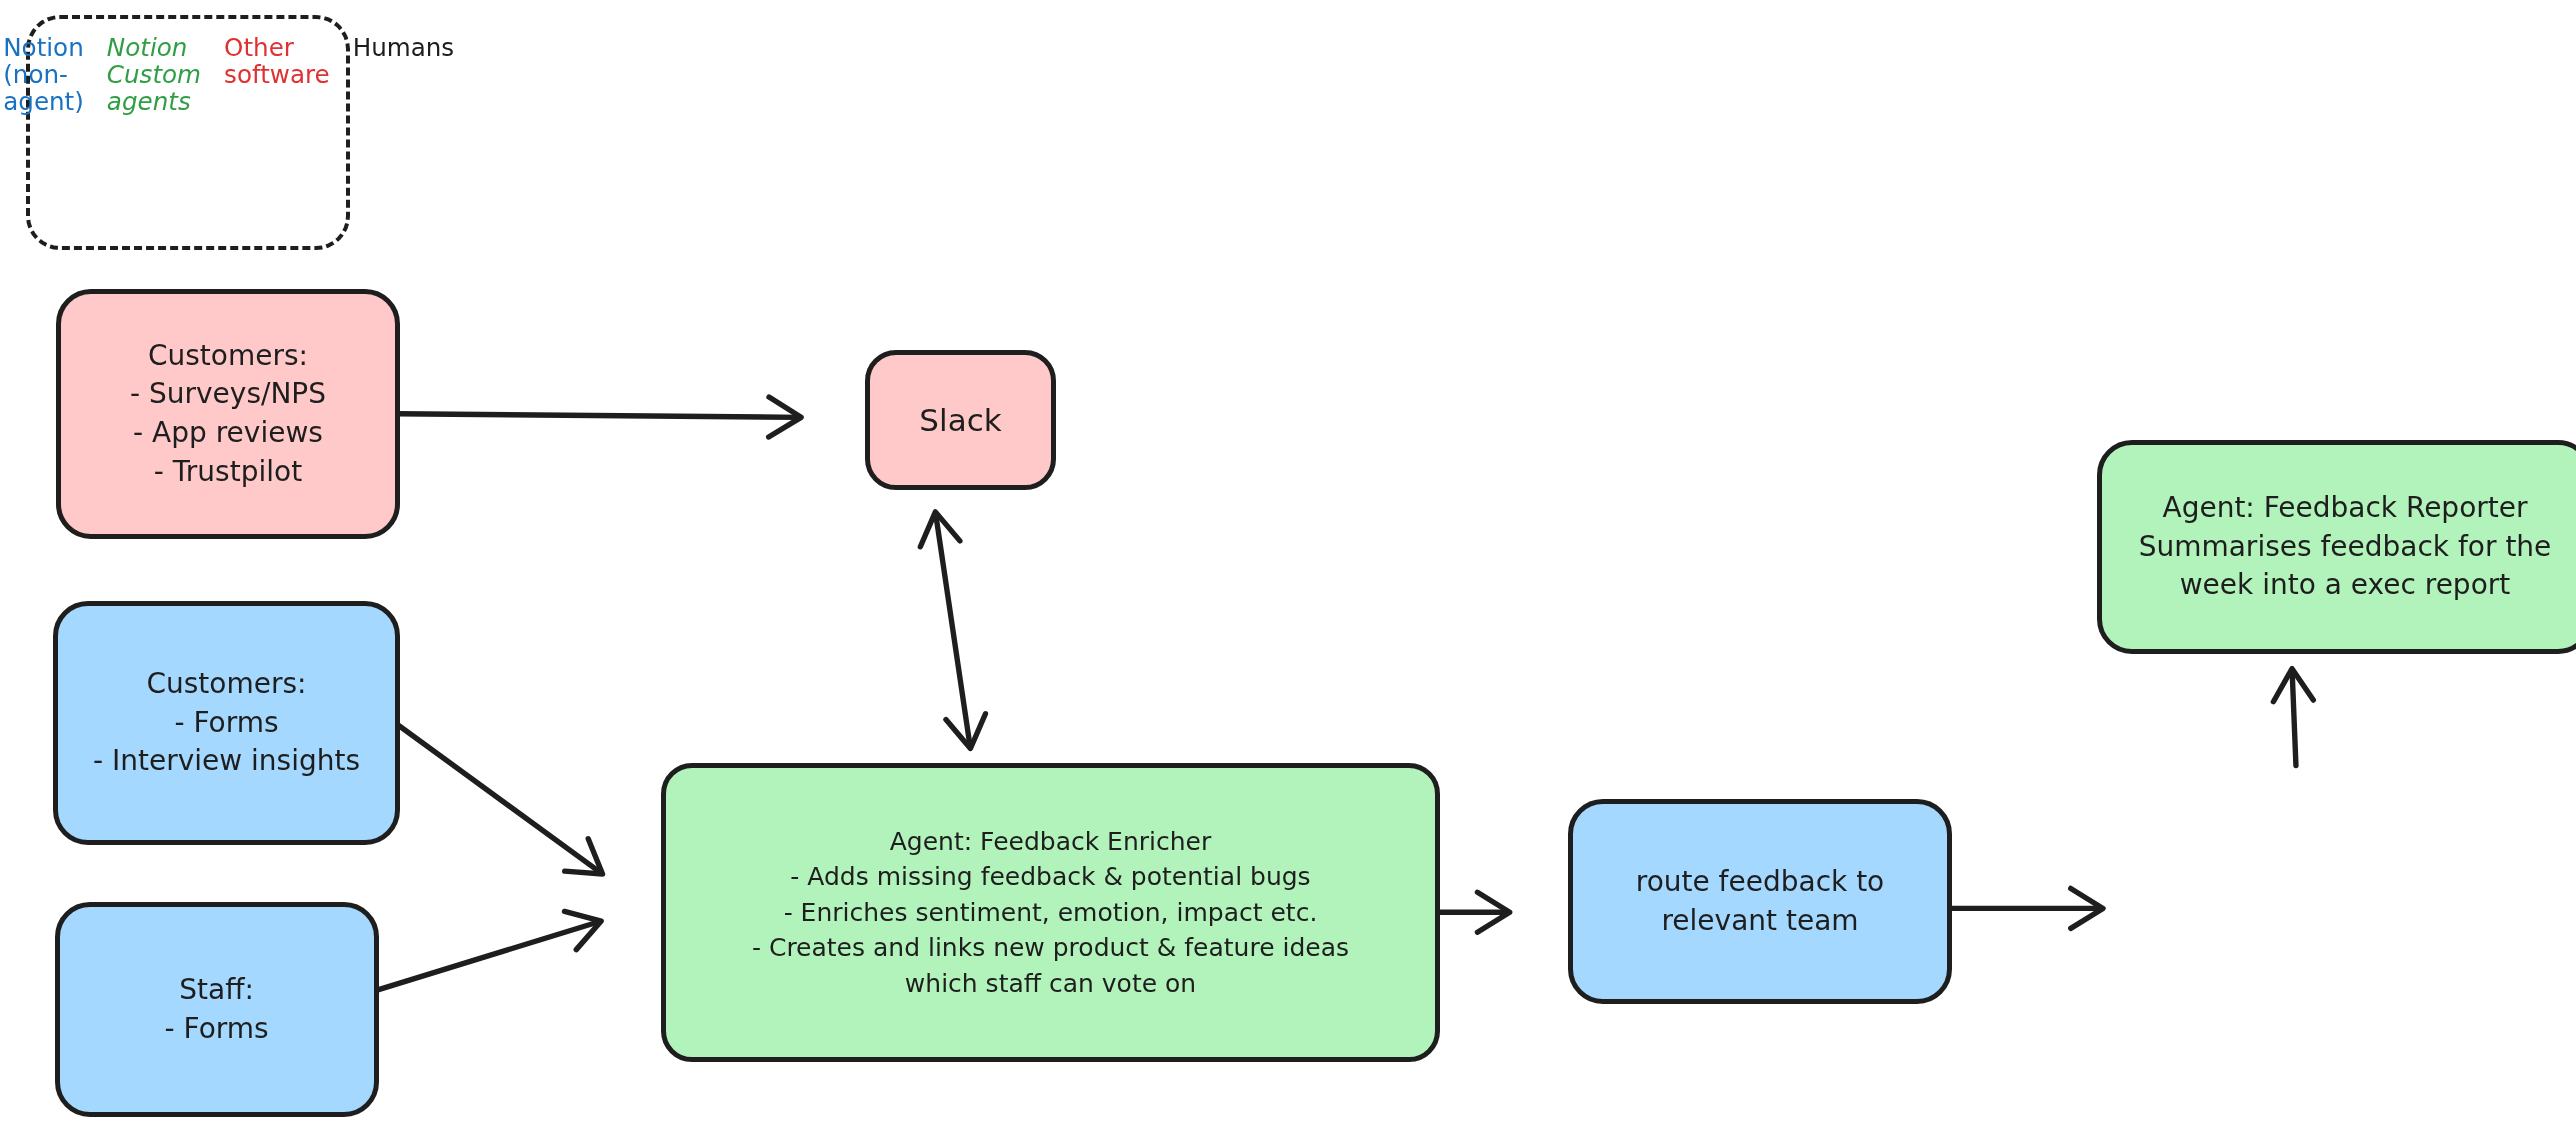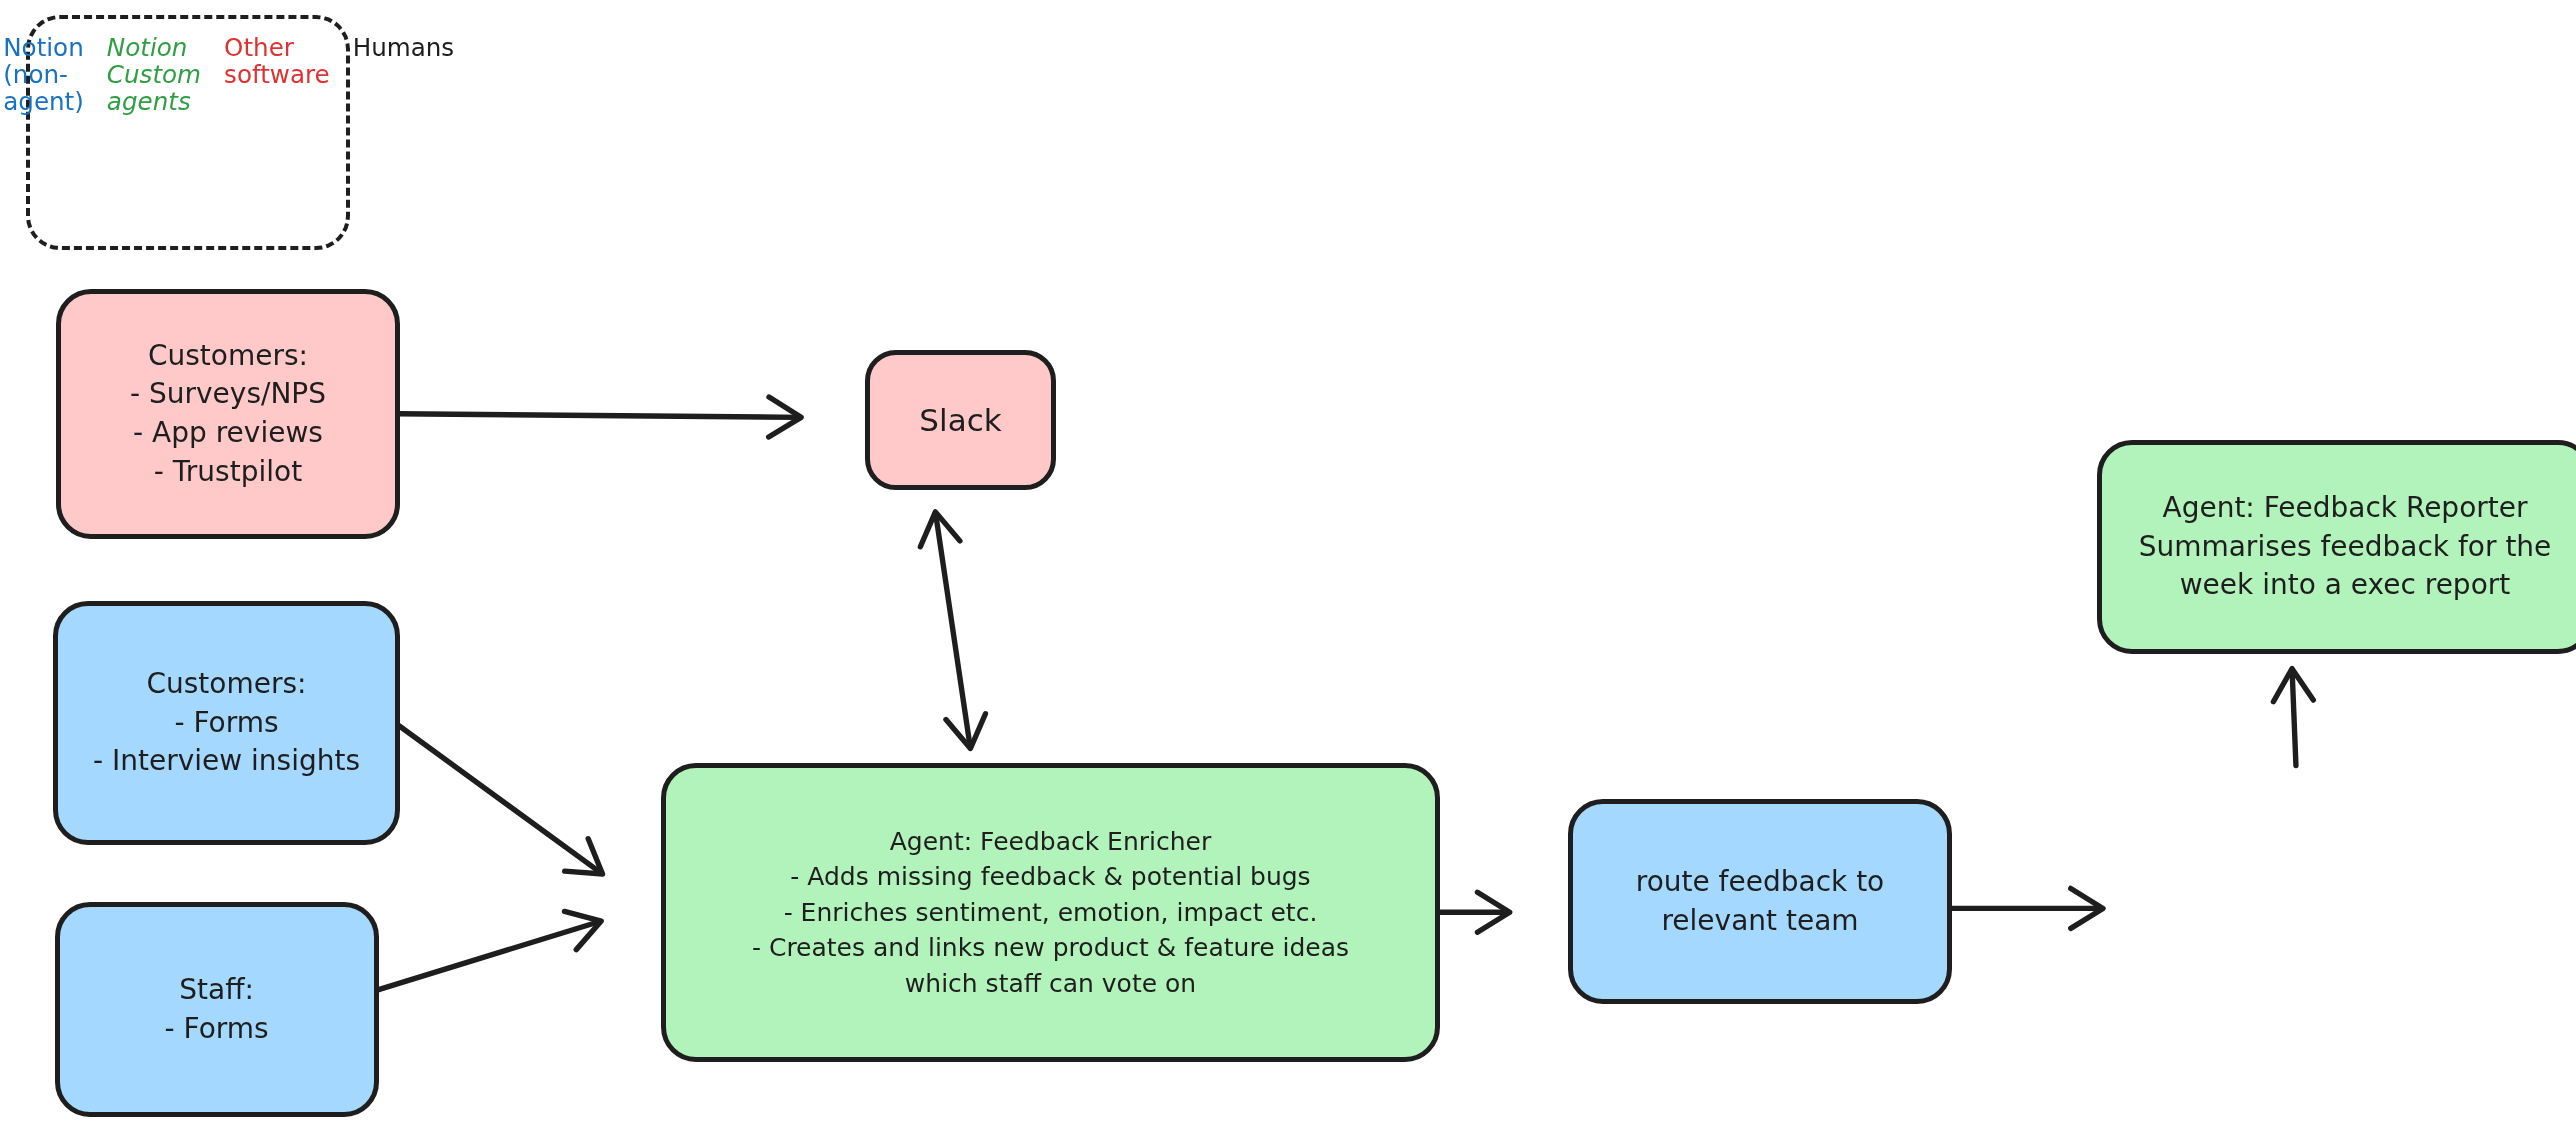--- a/index.html
+++ b/index.html
@@ -43,21 +43,21 @@
     text-align: center;
     font-size: 28px;
     line-height: 1.38;
     padding: 7.7px 12.3px;
     margin-left: 40px;
   }
   .node.fill-pink  { background: var(--pink); }
   .node.fill-blue  { background: var(--blue); }
   .node.fill-green { background: var(--green); }
   .node.fill-white { background: var(--white); }
-  .node.small-text { font-size: 25px; line-height: 1.42; }
+  .node.small-text { font-size: 25px; line-height: 1.42; border-radius: 31px; }
   .node.slack-text { font-size: 31px; }
   #key-box {
     position: absolute;
     border: 4.6px dashed var(--stroke);
     border-radius: 34px;
     display: flex;
     flex-direction: row;
     justify-content: center;
     align-items: flex-start;
     text-align: left;

